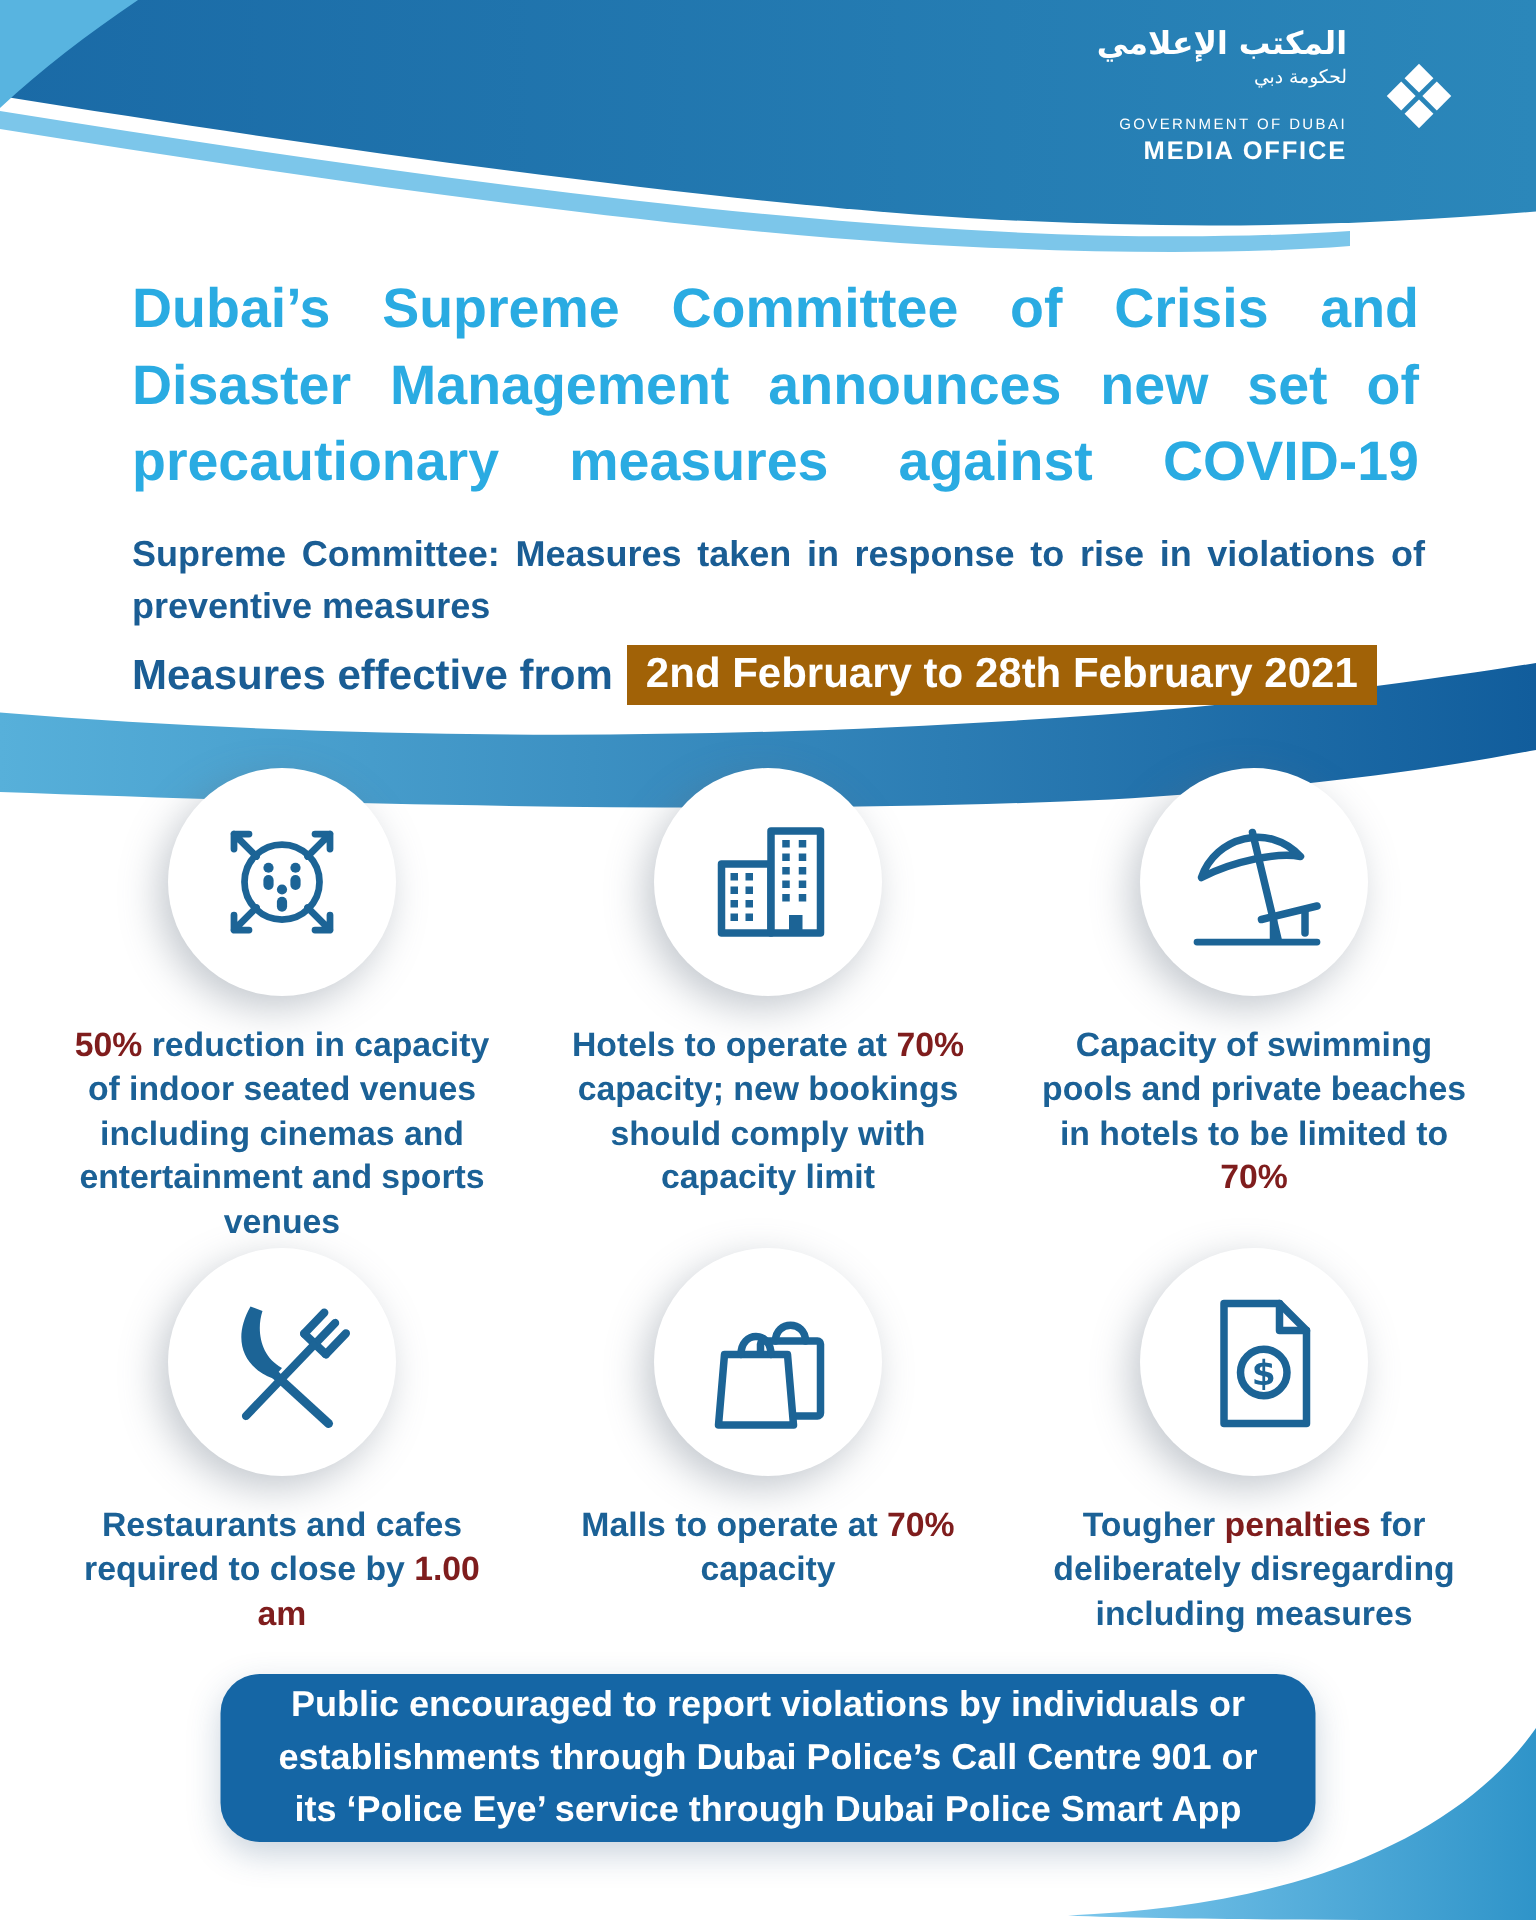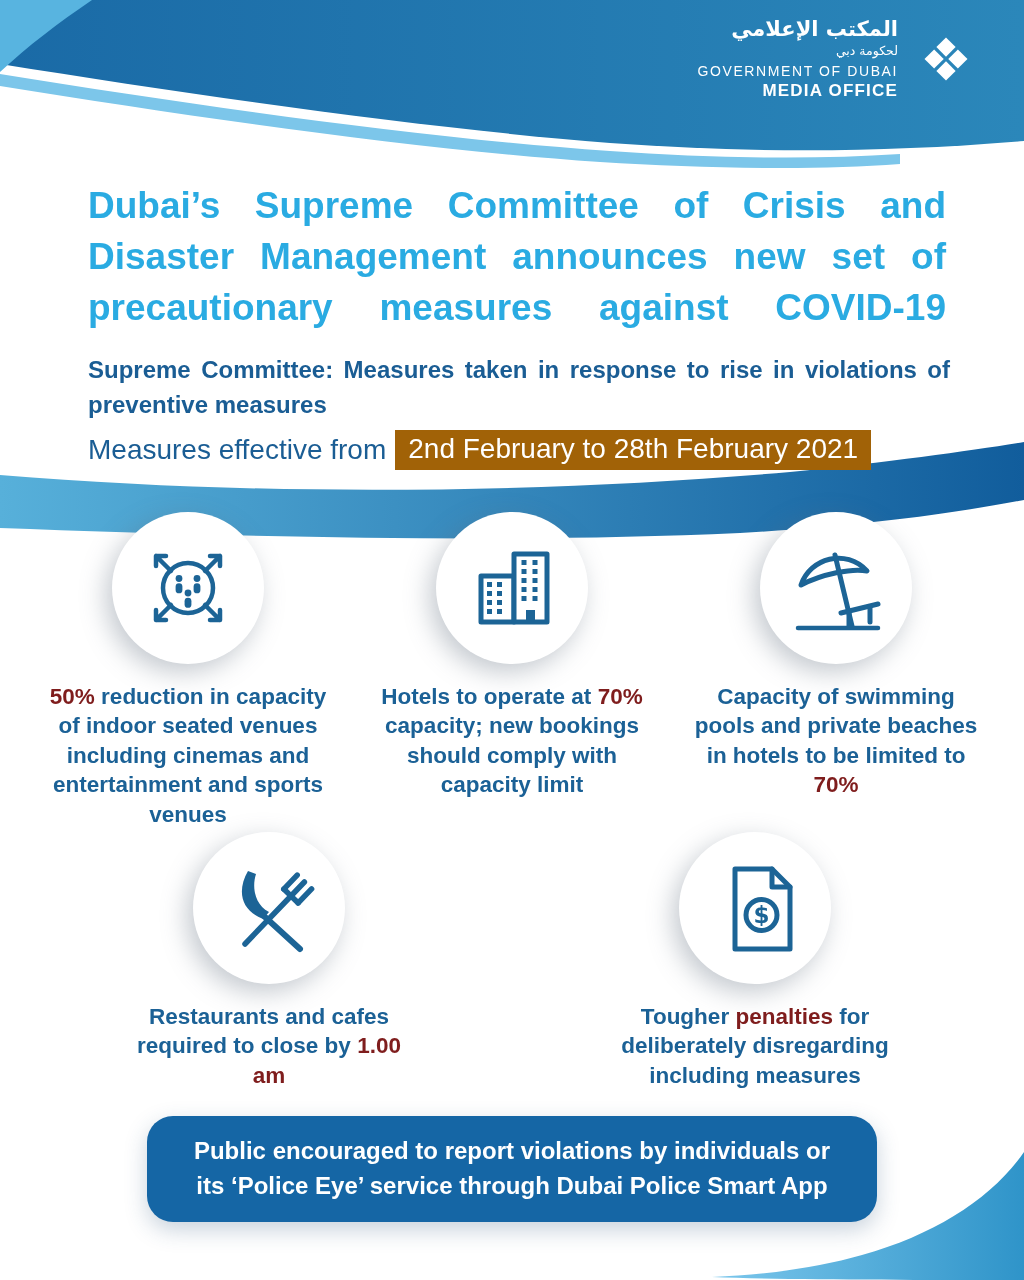--- a/index.html
+++ b/index.html
@@ -15,37 +15,37 @@
   .corner   { bottom:0; right:0; width:420px; height:150px; }
 
   .logo {
     position:absolute; top:16px; right:46px;
     display:flex; align-items:center; gap:16px; z-index:5;
     color:#ffffff;
   }
   .logo-text { text-align:right; }
   .logo-ar1 { font-family:"DejaVu Sans", sans-serif; font-size:21px; font-weight:bold; line-height:1.25; }
   .logo-ar2 { font-family:"DejaVu Sans", sans-serif; font-size:12.5px; letter-spacing:3px; line-height:1.5; }
-  .logo-gov { font-size:14px; letter-spacing:1.6px; margin-top:2px; }
+  .logo-gov { font-size:10px; letter-spacing:1.6px; margin-top:17px; }
   .logo-office { font-size:17px; font-weight:bold; letter-spacing:1.2px; margin-top:2px; }
 
   .title {
     position:absolute; top:180px; left:88px; width:858px;
     font-size:37px; font-weight:bold; color:#2aabe2;
     line-height:1.38; text-align:justify; text-align-last:justify;
   }
   .subtitle {
     position:absolute; top:352px; left:88px; width:862px;
     font-size:24px; font-weight:bold; color:#1a5d94;
     line-height:1.46; text-align:justify;
   }
   .effective {
     position:absolute; top:430px; left:88px; z-index:4;
     display:flex; align-items:center;
-    font-size:28px; font-weight:normal; color:#1a5d94; white-space:nowrap;
+    font-size:28px; font-weight:bold; color:#1a5d94; white-space:nowrap;
   }
   .effective .hl {
     margin-left:9px; background:#a16207; color:#ffffff;
     padding:3px 13px 5px 13px;
   }
 
   .measure-row {
     position:absolute; left:0; width:1024px;
     display:flex; padding:0 26px; z-index:3;
   }
@@ -61,21 +61,21 @@
   }
   .measure-text {
     max-width:302px; text-align:center;
     font-size:22.5px; font-weight:bold; color:#1b6196; line-height:1.31;
   }
   .accent { color:#7f1d1d; }
 
   .footer-box {
     position:absolute; top:1116px; left:147px; width:730px;
     background:#1566a5; border-radius:26px;
-    padding:18px 8px; z-index:4;
+    padding:4px 8px; z-index:4;
     box-shadow:0 8px 22px rgba(40,80,120,0.25);
   }
   .footer-line {
     color:#ffffff; font-size:24px; font-weight:bold;
     line-height:1.45; text-align:center; white-space:nowrap;
   }
 </style>
 </head>
 <body>
 
@@ -217,39 +217,53 @@
             <path d="M64.8 31.1 Q72 38 79.2 44.9"></path>
             <path d="M71 39 L26 86"></path>
             <path d="M46 59 L81 91" stroke-width="6"></path>
           </g>
           <path d="M29 13 C 17 34 23 53 44 61 L50 54 C 35 46 33 28 37 16 Z" fill="#1c6496" stroke="none"></path>
         </svg>
       </div>
       <p class="measure-text"><span>Restaurants and cafes required to close by </span><span class="accent">1.00 am</span></p>
     </div>
 
+    <div class="measure-card">
+      <div class="icon-circle">
+        <svg width="100" height="100" viewBox="0 0 100 100">
+          <g stroke="#1c6496" stroke-width="5" fill="none" stroke-linecap="round" stroke-linejoin="round">
+            <path d="M55 36 C 55 22 75 22 75 36"></path>
+            <rect x="45" y="36" width="40" height="50" rx="2"></rect>
+            <path d="M21 45 H63 L67 92 H17 Z" fill="#ffffff"></path>
+            <path d="M32 45 C 32 29 52 29 52 45"></path>
+          </g>
+        </svg>
+      </div>
+      <p class="measure-text"><span>Malls to operate at </span><span class="accent">70%</span><span> capacity</span></p>
+    </div>
 
     <div class="measure-card">
       <div class="icon-circle">
         <svg width="100" height="100" viewBox="0 0 100 100">
           <g stroke="#1c6496" stroke-width="5" fill="none" stroke-linecap="round" stroke-linejoin="round">
             <path d="M30 11 H67 L85 29 V91 H30 Z"></path>
             <path d="M67 11 V29 H85"></path>
             <circle cx="56.5" cy="57" r="15.5"></circle>
           </g>
           <text x="56.5" y="65" text-anchor="middle" font-size="23" font-weight="bold" fill="#1c6496" font-family="'DejaVu Sans', sans-serif">$</text>
         </svg>
       </div>
       <p class="measure-text"><span>Tougher </span><span class="accent">penalties</span><span> for deliberately disregarding including measures</span></p>
     </div>
 
   </div>
 
   <div class="footer-box">
     <div class="footer-line">Public encouraged to report violations by individuals or</div>
+    <div class="footer-line">establishments through Dubai Police’s Call Centre 901 or</div>
     <div class="footer-line">its ‘Police Eye’ service through Dubai Police Smart App</div>
   </div>
 
   <svg class="deco corner" viewBox="0 0 420 150" preserveAspectRatio="none">
     <defs>
       <linearGradient id="gCorner" x1="0" y1="0" x2="1" y2="0">
         <stop offset="0" stop-color="#7cc7ec"></stop>
         <stop offset="1" stop-color="#2f94c9"></stop>
       </linearGradient>
     </defs>

